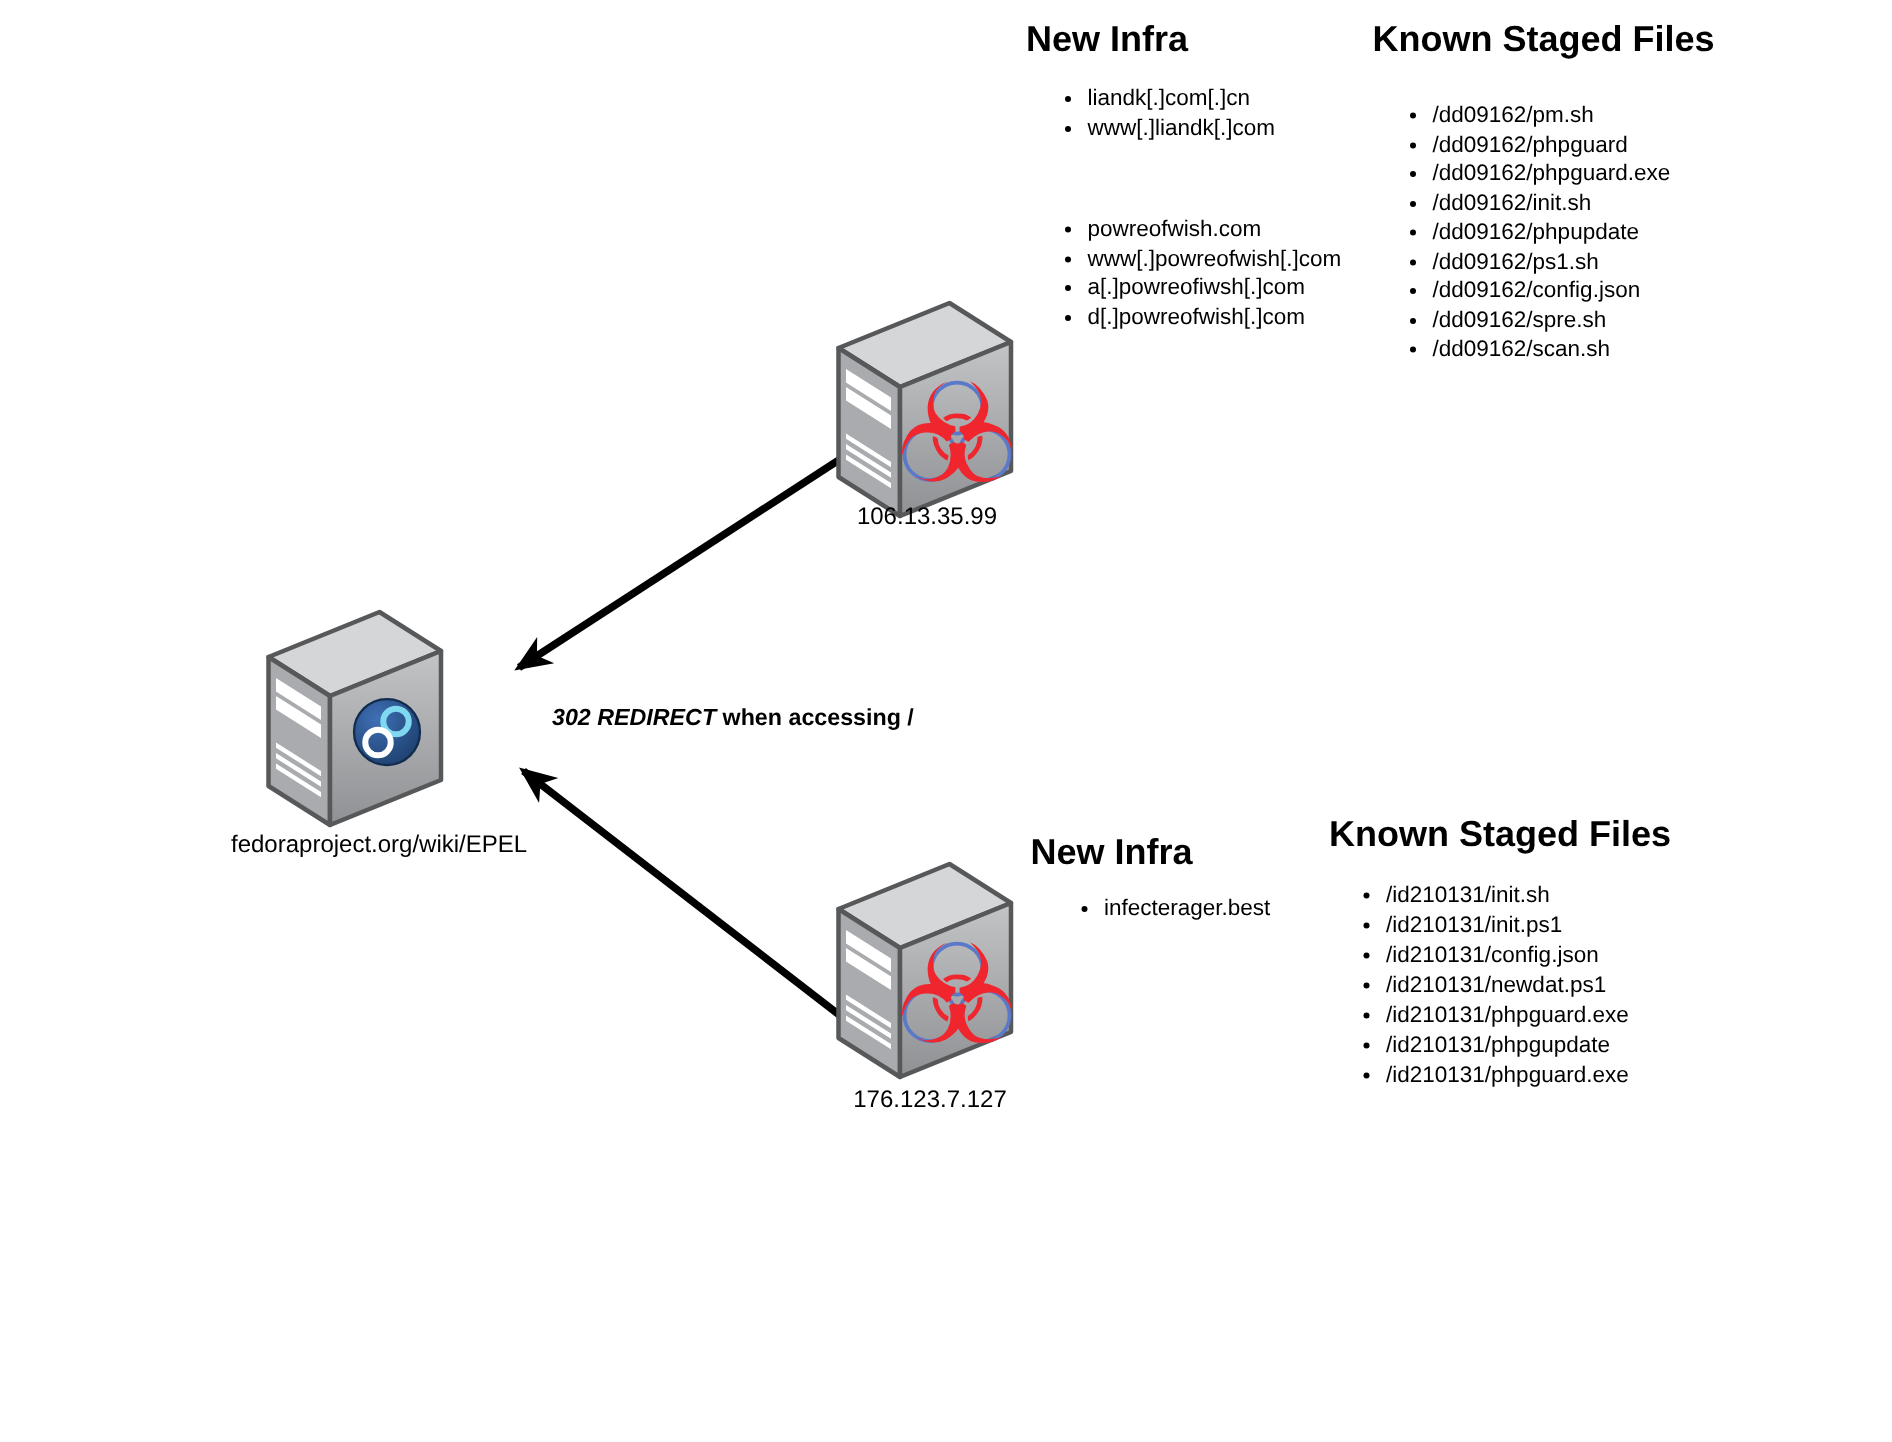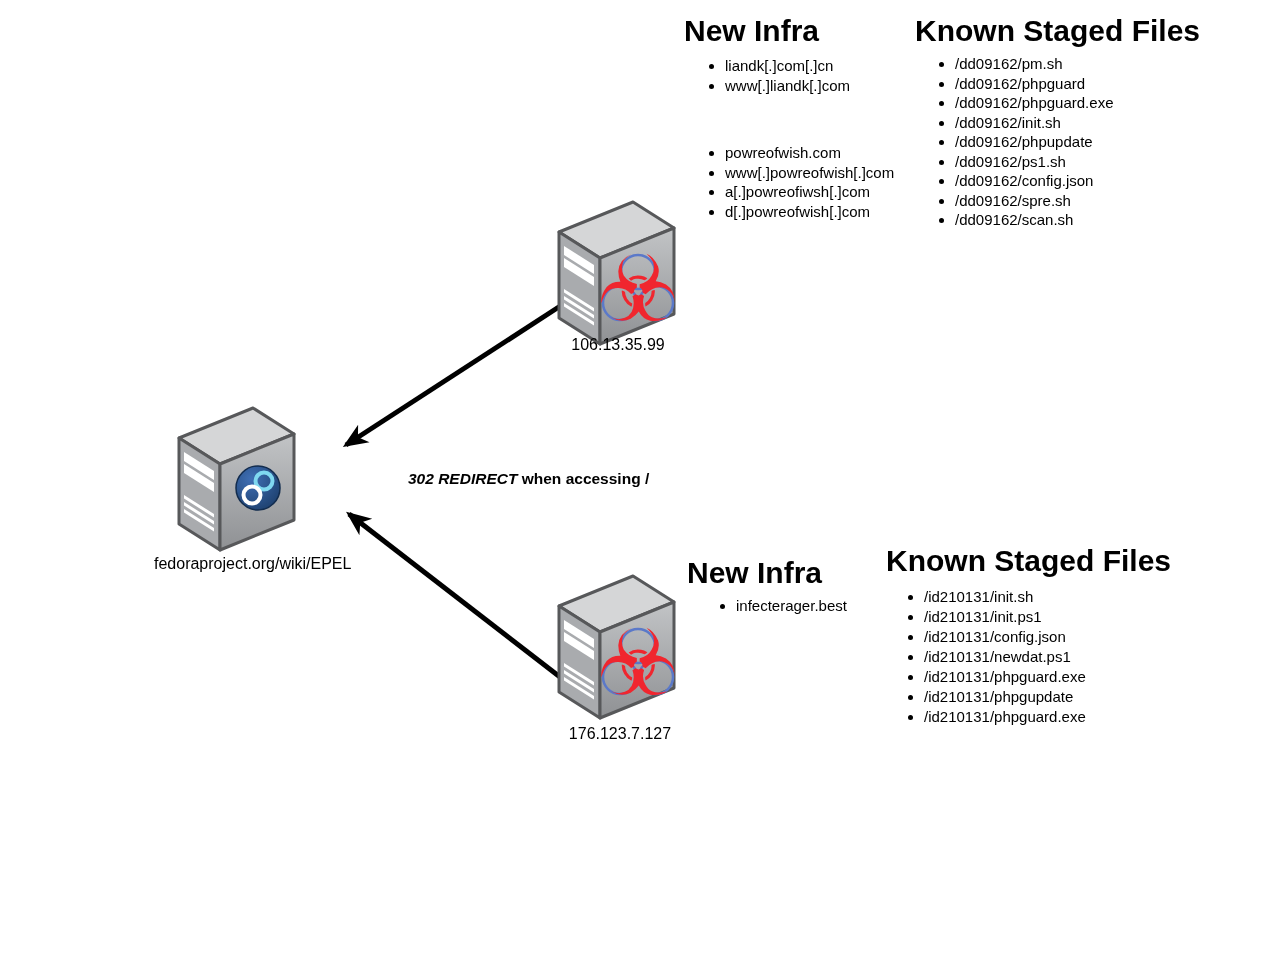--- a/index.html
+++ b/index.html
@@ -1,26 +1,26 @@
 <!DOCTYPE html>
 <html><head>
 <meta charset="utf-8">
 <style>
   html,body{margin:0;padding:0;background:#fff;}
   .canvas{
     position:relative;width:1261px;height:961px;background:#ffffff;
     font-family:"Liberation Sans",sans-serif;color:#000;overflow:hidden;
   }
   .abs{position:absolute;}
-  .hd{font-size:30px;font-weight:bold;margin:0;line-height:1.1;white-space:nowrap;}
+  .hd{font-size:24px;font-weight:bold;margin:0;line-height:1.1;white-space:nowrap;}
   ul.lst{margin:0;padding:0 0 0 18px;list-style:disc;font-size:15px;line-height:19.5px;white-space:nowrap;}
   ul.lst.lh20{line-height:20px;}
   .srv-label{font-size:16px;text-align:center;width:160px;white-space:nowrap;}
   .url-label{font-size:16px;text-align:center;width:170px;white-space:nowrap;}
-  .redirect{font-size:15.5px;font-weight:bold;white-space:nowrap;margin-left:40px;}
+  .redirect{font-size:15.5px;font-weight:bold;white-space:nowrap;}
   .redirect .it{font-style:italic;}
   svg.arrows{position:absolute;left:0;top:0;width:1261px;height:961px;}
   .server{margin:0;padding:0;}
 </style>
 </head>
 <body>
 
 <div class="canvas">
 
   <svg width="0" height="0" style="position:absolute" aria-hidden="true">
@@ -105,21 +105,21 @@
       <li>www[.]liandk[.]com</li>
     </ul>
   <ul class="lst abs" style="left:707px;top:143px">
       <li>powreofwish.com</li>
       <li>www[.]powreofwish[.]com</li>
       <li>a[.]powreofiwsh[.]com</li>
       <li>d[.]powreofwish[.]com</li>
     </ul>
 
   <h2 class="hd abs" style="left:915px;top:14px">Known Staged Files</h2>
-  <ul class="lst abs" style="left:937px;top:54px">
+  <ul class="lst abs" style="left:937px;top:67px">
       <li>/dd09162/pm.sh</li>
       <li>/dd09162/phpguard</li>
       <li>/dd09162/phpguard.exe</li>
       <li>/dd09162/init.sh</li>
       <li>/dd09162/phpupdate</li>
       <li>/dd09162/ps1.sh</li>
       <li>/dd09162/config.json</li>
       <li>/dd09162/spre.sh</li>
       <li>/dd09162/scan.sh</li>
     </ul>

